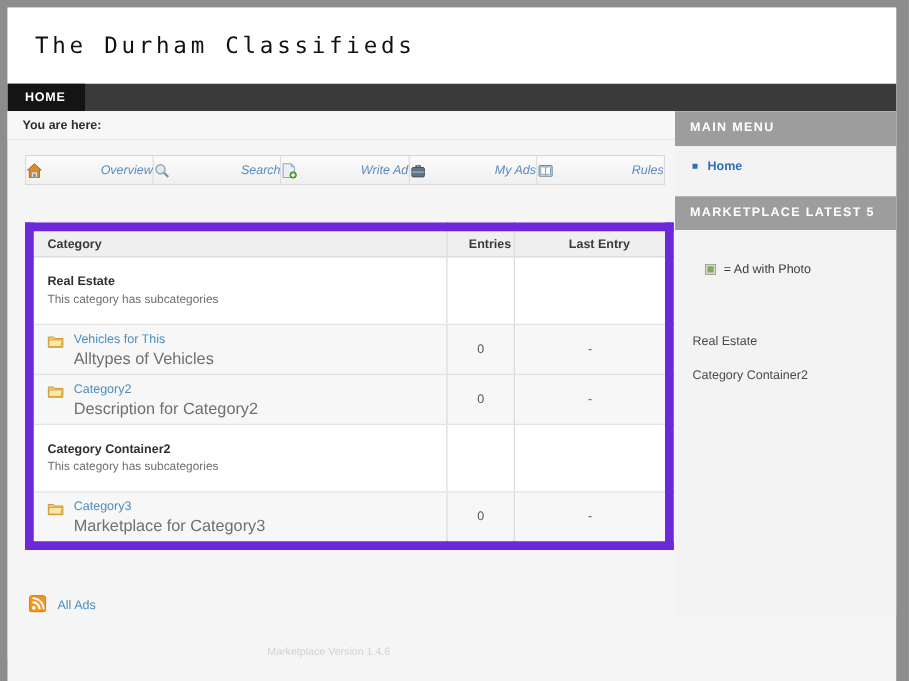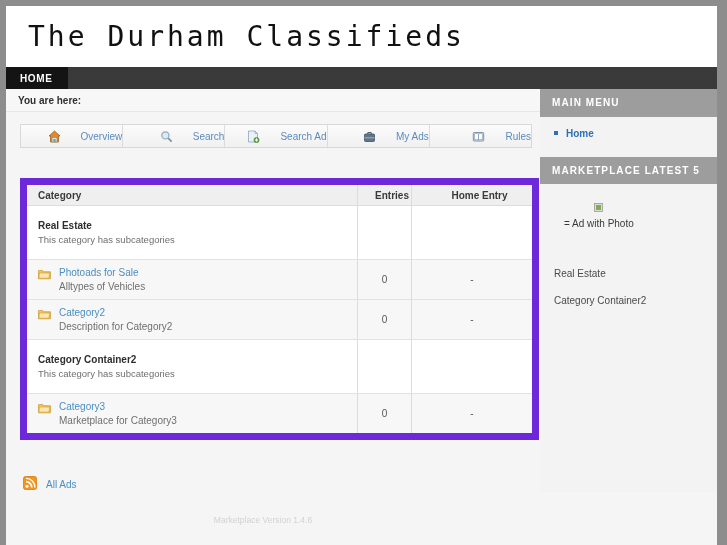--- a/index.html
+++ b/index.html
@@ -39,21 +39,21 @@
   .masthead {
     height: 61px;
     background: #ffffff;
     display: flex;
     align-items: center;
     padding-left: 22px;
     box-sizing: border-box;
   }
   .site-title {
     font-family: "DejaVu Sans Mono", "Liberation Mono", monospace;
-    font-size: 28px;
+    font-size: 18px;
     letter-spacing: 3px;
     color: #111;
     white-space: nowrap;
   }
 
   
   .navbar {
     height: 22px;
     background: #3a3a3a;
     display: flex;
@@ -110,27 +110,28 @@
     display: flex;
     border: 1px solid #d8d8d8;
     background: #f3f3f3;
     height: 24px;
     box-sizing: border-box;
   }
   .action-item {
     flex: 1;
     display: flex;
     align-items: center;
-    justify-content: flex-end;
+    justify-content: space-between;
     gap: 20px;
     border-right: 1px solid #dcdcdc;
     font-size: 10px;
     color: #5b8bbf;
     background: linear-gradient(#fbfbfb, #f0f0f0);
     cursor: pointer;
+    font-style: italic;
   }
   .action-item:last-child { border-right: none; }
   .action-item .ico { width: 13px; height: 13px; display: block; }
 
   
   .section-bar {
     margin-top: 13px;
     height: 20px;
     background: #eaeaea;
     border: 1px solid #dedede;
@@ -219,21 +220,21 @@
   }
   .folder-ico { width: 13px; height: 11px; flex: none; margin-top: 2px; }
   .sub-name {
     font-size: 10px;
     color: #4a8ec2;
     cursor: pointer;
     display: block;
     margin-bottom: 2px;
   }
   .sub-desc {
-    font-size: 10px;
+    font-size: 13px;
     color: #6f6f6f;
   }
 
   
   .allads {
     margin-top: 36px;
     display: flex;
     align-items: center;
     gap: 9px;
     padding-left: 3px;
@@ -290,21 +291,20 @@
     display: flex;
     align-items: center;
     padding-left: 24px;
   }
   .photo-legend {
     display: flex;
     align-items: center;
     gap: 6px;
     font-size: 10px;
     color: #3a3a3a;
-    flex-direction: column;
   }
   .img-ico { width: 9px; height: 9px; flex: none; }
   .side-body.toc {
     min-height: 245px;
     padding-top: 21px;
     padding-left: 14px;
   }
   .toc-item {
     font-size: 10px;
     color: #4a4a4a;
@@ -360,21 +360,21 @@
           <div class="action-item">
             <span class="ico">
               <svg viewBox="0 0 13 13" width="13" height="13">
                 <polygon points="1.5,1 8,1 10.5,3.5 10.5,12 1.5,12" fill="#e9f1f7" stroke="#8aa7bd" stroke-width="0.8"></polygon>
                 <polygon points="8,1 8,3.5 10.5,3.5" fill="#c6d8e6" stroke="#8aa7bd" stroke-width="0.6"></polygon>
                 <circle cx="9.5" cy="10" r="2.6" fill="#5eab3e" stroke="#3f7a27" stroke-width="0.6"></circle>
                 <line x1="9.5" y1="8.4" x2="9.5" y2="11.6" stroke="#fff" stroke-width="1"></line>
                 <line x1="7.9" y1="10" x2="11.1" y2="10" stroke="#fff" stroke-width="1"></line>
               </svg>
             </span>
-            <span>Search Ad</span>
+            <span>Write Ad</span>
           </div>
 
           <div class="action-item">
             <span class="ico">
               <svg viewBox="0 0 13 13" width="13" height="13">
                 <rect x="1.5" y="4" width="10" height="7.5" rx="1" fill="#5f7688" stroke="#3d5264" stroke-width="0.8"></rect>
                 <path d="M4.8 4 V2.6 h3.4 V4" fill="none" stroke="#3d5264" stroke-width="1"></path>
                 <rect x="1.5" y="7" width="10" height="1.4" fill="#8da2b3"></rect>
               </svg>
             </span>
@@ -398,21 +398,21 @@
         <table class="cat-table">
           <colgroup>
             <col class="col-cat">
                 <col class="col-entries">
                 <col class="col-last">
           </colgroup>
           <thead>
             <tr>
               <th class="c-cat">Category</th>
               <th class="c-entries">Entries</th>
-              <th class="c-last">Home Entry</th>
+              <th class="c-last">Last Entry</th>
             </tr>
           </thead>
           <tbody>
 
             <tr class="group-row">
               <td>
                 <div class="group-title">Real Estate</div>
                 <div class="group-sub">This category has subcategories</div>
               </td>
               <td class="blank"></td>
@@ -422,21 +422,21 @@
             <tr class="sub-row">
               <td class="c-name">
                 <div class="sub-line">
                   <span class="folder-ico">
                     <svg viewBox="0 0 13 11" width="13" height="11">
                       <path d="M0.6 1.6 h4.2 l1.1 1.2 h6.5 v7 H0.6 Z" fill="#f6c76a" stroke="#c99a33" stroke-width="0.8"></path>
                       <path d="M1.4 4 h10.4 l-1 5.2 H0.9 Z" fill="#fde6ad" stroke="#c99a33" stroke-width="0.6"></path>
                     </svg>
                   </span>
                   <span>
-                    <span class="sub-name">Photoads for Sale</span>
+                    <span class="sub-name">Vehicles for This</span>
                     <span class="sub-desc">Alltypes of Vehicles</span>
                   </span>
                 </div>
               </td>
               <td class="c-num">0</td>
               <td class="c-ent">-</td>
             </tr>
 
             <tr class="sub-row">
               <td class="c-name">

